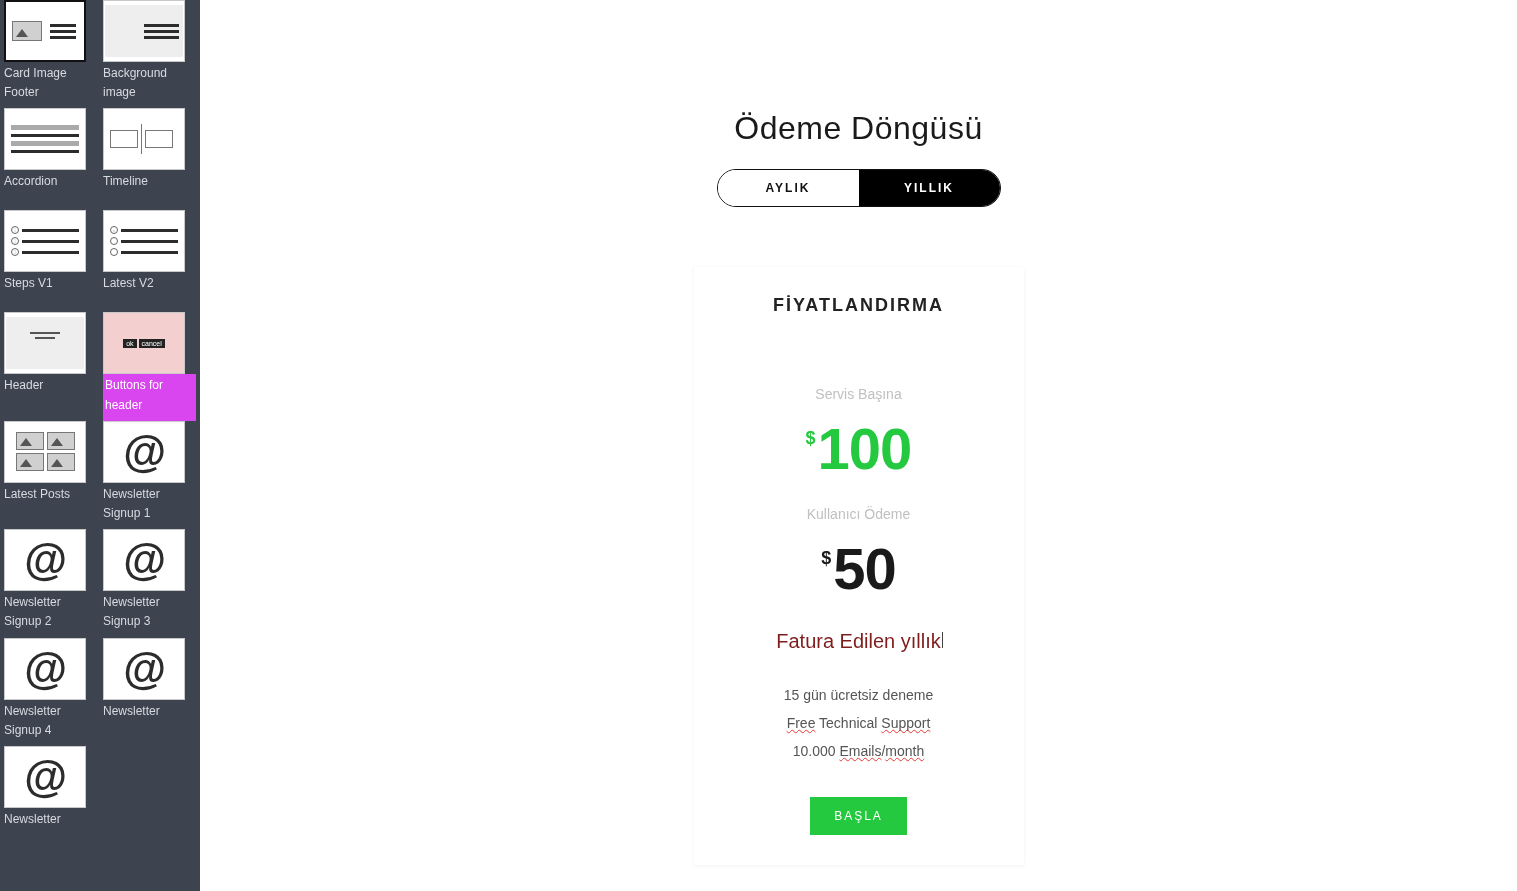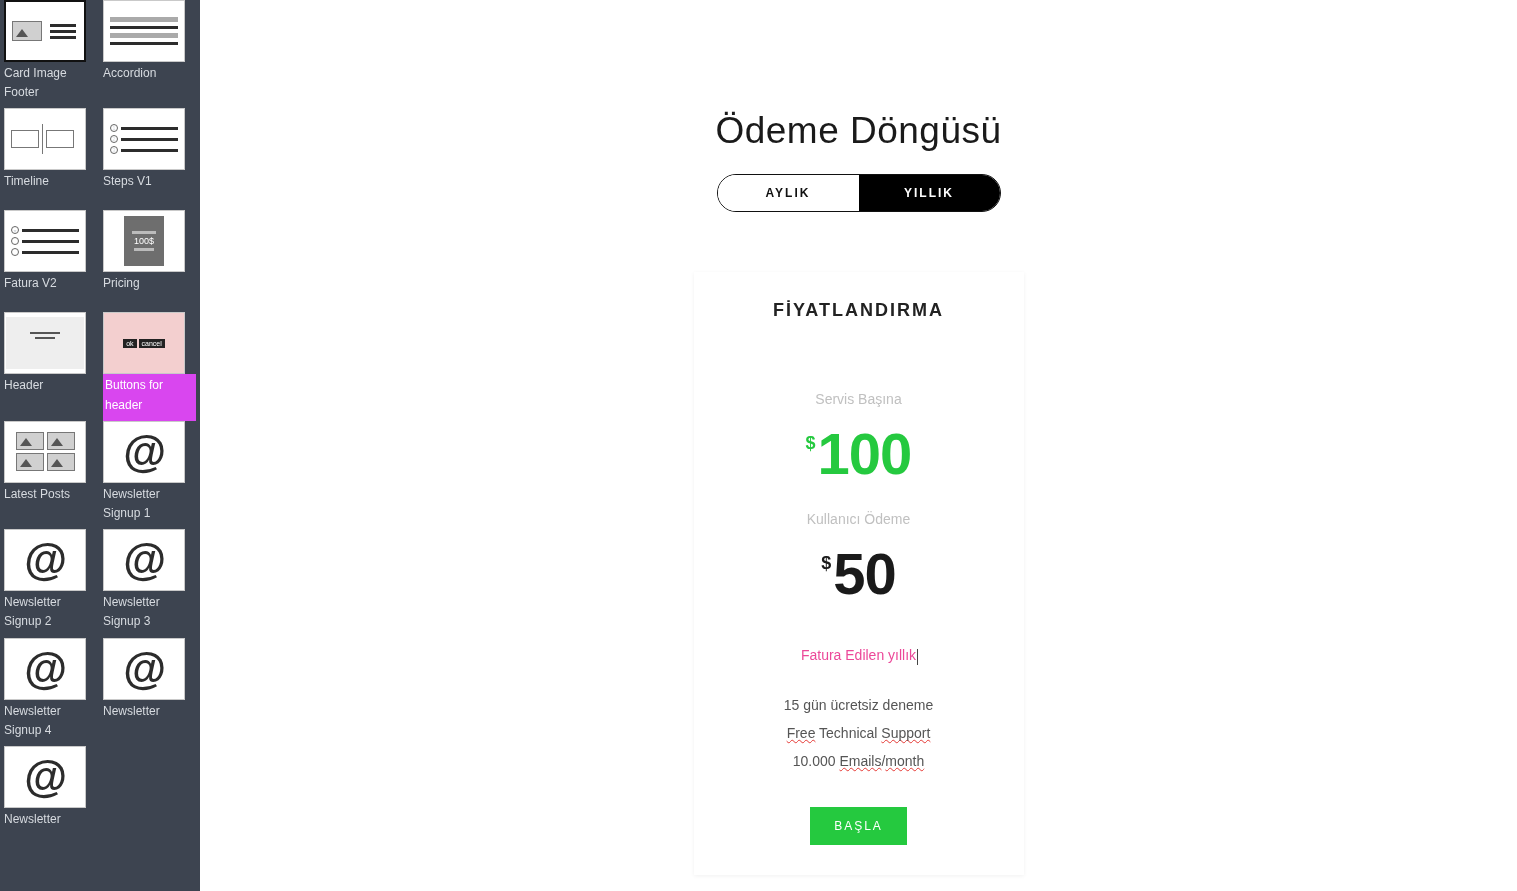--- a/index.html
+++ b/index.html
@@ -53,41 +53,41 @@
 .th-step .ln{flex:1;height:3px;background:#2c2c2c;}
 .th-timeline{display:flex;gap:3px;align-items:center;width:85%;}
 .th-timeline .box{width:28px;height:18px;border:1px solid #777;}
 
 
 .canvas { flex: 1; background: #fff; overflow-y: auto; display:flex; justify-content:center; }
 .page { width: 100%; max-width: 1300px; padding-top: 110px; display:flex; flex-direction:column; align-items:center; }
 
 .cycle-title {
   font-family: "Trebuchet MS","Segoe UI",sans-serif;
-  font-size: 37px; font-weight: 300; color:#1a1a1a; letter-spacing:.5px; margin-bottom:22px;
+  font-size: 32px; font-weight: 300; color:#1a1a1a; letter-spacing:.5px; margin-bottom:22px;
 }
 .toggle {
   display:flex; border:1.5px solid #111; border-radius: 22px; overflow:hidden; width:284px; height:38px; margin-bottom:60px;
 }
 .toggle button {
   flex:1; border:none; background:#fff; font-size:12px; letter-spacing:2px; font-weight:600; color:#111; cursor:pointer;
 }
 .toggle button.sel { background:#000; color:#fff; }
 
 .card {
   width: 330px; background:#fff; box-shadow: 0 1px 4px rgba(0,0,0,.06); padding: 28px 24px 30px; text-align:center;
 }
 .card-head { font-size:18px; font-weight:700; letter-spacing:2px; color:#222; margin-bottom:70px; }
 .muted { font-size:14px; color:#c0c0c0; }
 .price { display:flex; justify-content:center; align-items:flex-start; margin:18px 0 28px; }
 .price .cur { font-size:18px; font-weight:700; margin-top:8px; margin-right:2px; }
 .price .val { font-size:58px; font-weight:700; line-height:1; letter-spacing:-1px; font-family: "Trebuchet MS",sans-serif; }
 .price.green .cur,.price.green .val{ color:#25c93f; }
 .price.black .cur,.price.black .val{ color:#1a1a1a; }
-.billing { font-size:14px; color:#ec4899; margin:16px 0 28px; position:relative; display:inline-block; }
+.billing { font-size:20px; color:#7f1d1d; margin:4px 0 28px; position:relative; display:inline-block; }
 .billing::after{content:"";position:absolute;right:-2px;top:2px;width:1px;height:16px;background:#444;}
 .features { list-style:none; margin-bottom:32px; }
 .features li { font-size:14px; color:#555; padding:6px 0; }
 .underline-red{ text-decoration: underline wavy #e53935 1px; text-decoration-skip-ink:none; }
 .cta {
   background:#25c93f; color:#fff; border:none; padding:12px 24px; font-size:12px; font-weight:400; letter-spacing:2px; cursor:pointer;
 }
 </style>
 </head>
 <body>
@@ -104,20 +104,32 @@
                 <span></span>
                 <span></span>
                 <span></span>
               </div>
             </div>
           </div>
           <div class="tile-label">Card Image Footer</div>
         </div>
         <div class="tile">
           <div class="tile-thumb">
+            <div style="width:78px;height:52px;background:#eee;display:flex;align-items:center;justify-content:flex-end;padding:4px">
+              <div class="th-lines" style="width:50%">
+                <span></span>
+                <span></span>
+                <span></span>
+              </div>
+            </div>
+          </div>
+          <div class="tile-label">Background image</div>
+        </div>
+        <div class="tile">
+          <div class="tile-thumb">
             <div class="th-lines" style="width:85%;gap:4px">
               <span style="height:5px;background:#aaa"></span>
               <span></span>
               <span style="height:5px;background:#aaa"></span>
               <span></span>
             </div>
           </div>
           <div class="tile-label">Accordion</div>
         </div>
         <div class="tile">
@@ -159,31 +171,21 @@
               <div class="th-step">
                 <div class="dot"></div>
                 <div class="ln"></div>
               </div>
               <div class="th-step">
                 <div class="dot"></div>
                 <div class="ln"></div>
               </div>
             </div>
           </div>
-          <div class="tile-label">Fatura V2</div>
-        </div>
-        <div class="tile">
-          <div class="tile-thumb">
-            <div class="th-price">
-              <span style="width:24px;height:3px;background:#bbb"></span>
-              <span>100$</span>
-              <span style="width:20px;height:3px;background:#bbb"></span>
-            </div>
-          </div>
-          <div class="tile-label">Pricing</div>
+          <div class="tile-label">Latest V2</div>
         </div>
         <div class="tile">
           <div class="tile-thumb">
             <div style="width:78px;height:52px;background:#eee;display:flex;align-items:flex-start;justify-content:center;padding-top:6px">
               <div class="th-header">
                 <span></span>
                 <span style="width:20px"></span>
               </div>
             </div>
           </div>

